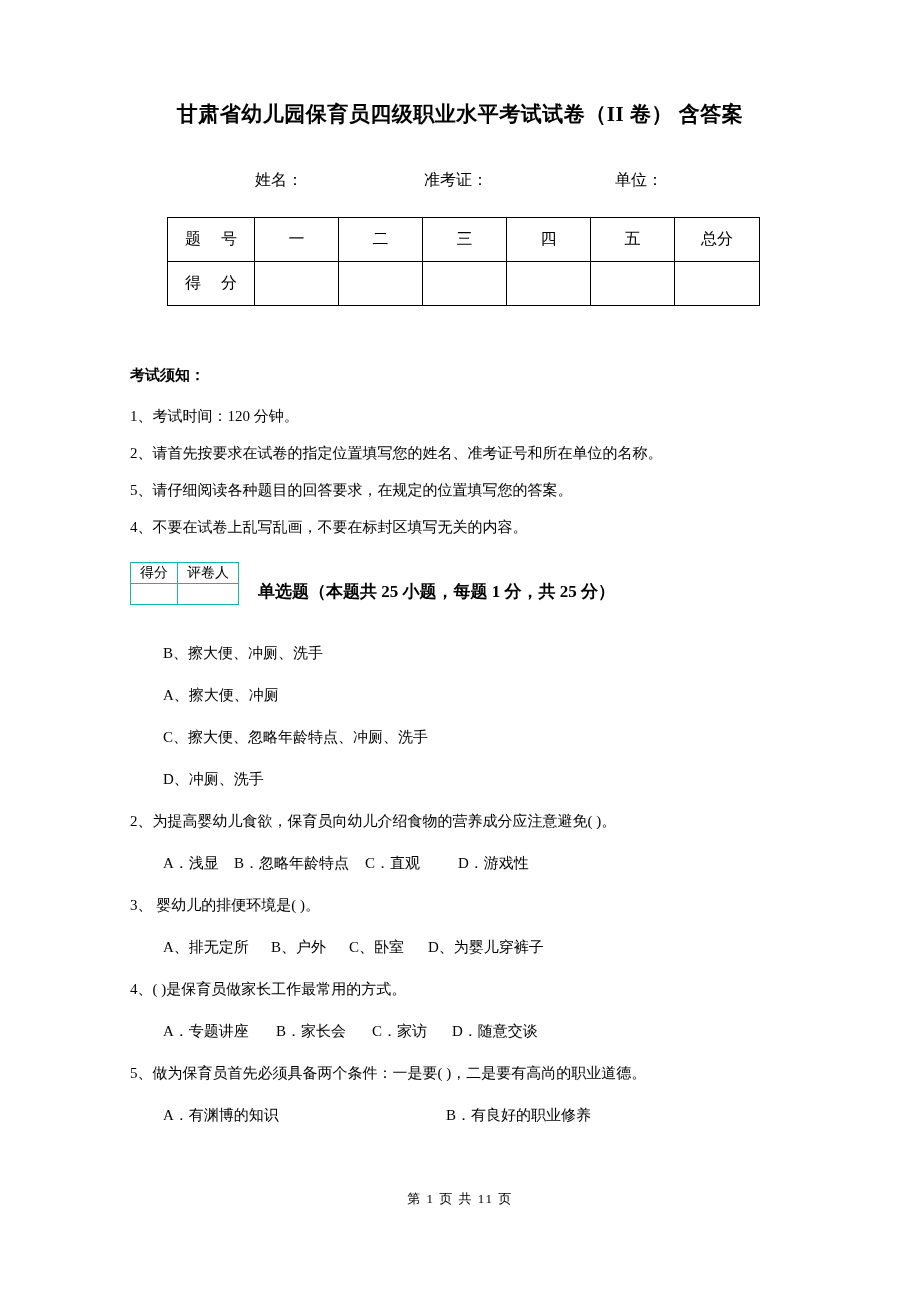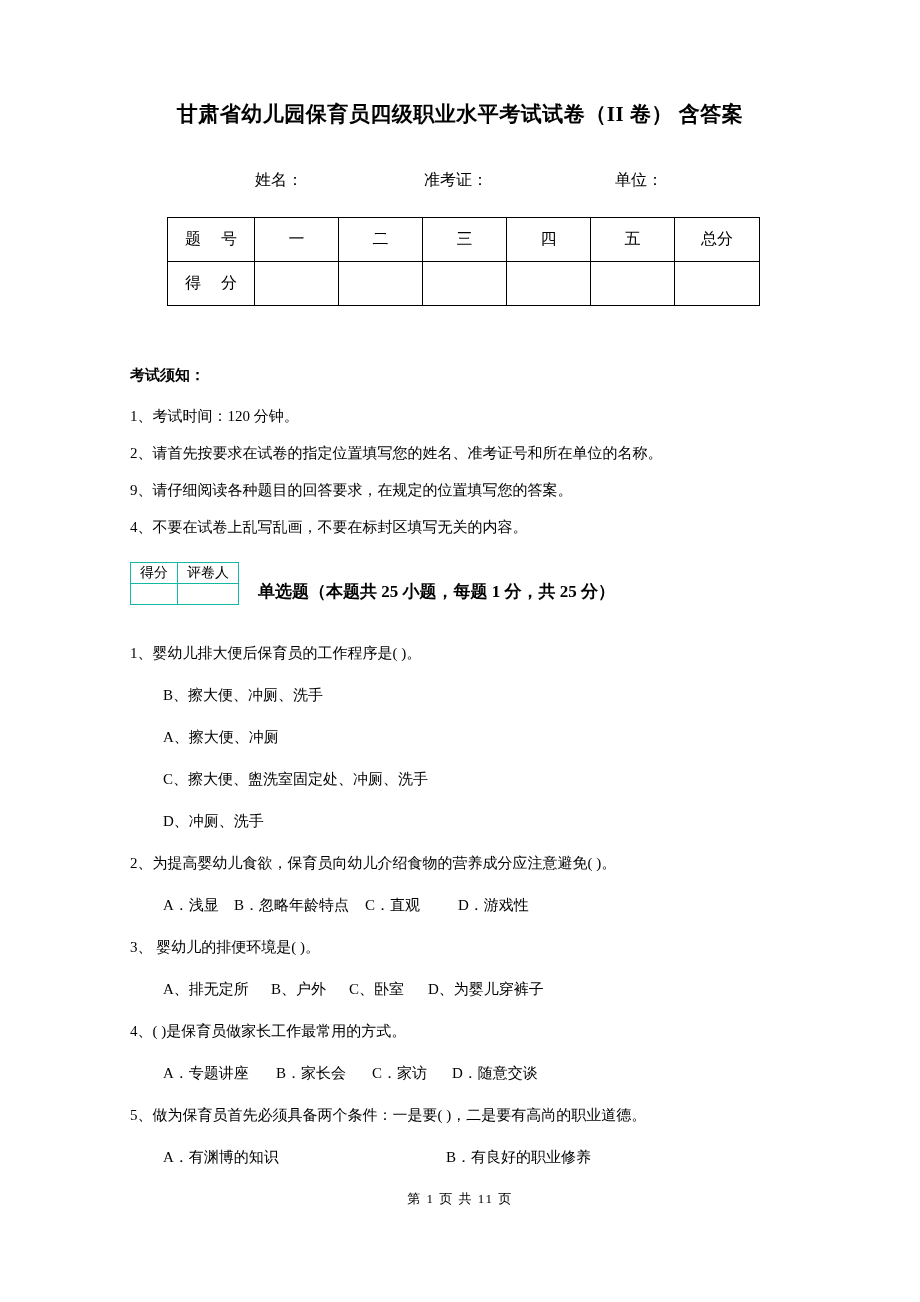--- a/index.html
+++ b/index.html
@@ -199,50 +199,49 @@
       <td class="col-num"></td>
       <td class="col-total"></td>
     </tr>
   </tbody>
     </table>
 
   <div class="notice-title">考试须知：</div>
   <div class="notice-list">
     <div class="notice-item">1、考试时间：120 分钟。</div>
     <div class="notice-item">2、请首先按要求在试卷的指定位置填写您的姓名、准考证号和所在单位的名称。</div>
-    <div class="notice-item">9、请仔细阅读各种题目的回答要求，在规定的位置填写您的答案。</div>
+    <div class="notice-item">5、请仔细阅读各种题目的回答要求，在规定的位置填写您的答案。</div>
     <div class="notice-item">4、不要在试卷上乱写乱画，不要在标封区填写无关的内容。</div>
   </div>
 
   <table class="grade-box">
     <tbody>
         <tr>
       <td class="c0">得分</td>
       <td class="c1">评卷人</td>
     </tr>
     <tr>
       <td class="c0"></td>
       <td class="c1"></td>
     </tr>
   </tbody>
     </table>
 
   <div class="section-heading">单选题（本题共 25 小题，每题 1 分，共 25 分）</div>
 
   <div class="questions">
 
-    <div class="q-stem">1、婴幼儿排大便后保育员的工作程序是(      )。</div>
     <div class="opt-block">
       <span>B、擦大便、冲厕、洗手</span>
     </div>
     <div class="opt-block">
       <span>A、擦大便、冲厕</span>
     </div>
     <div class="opt-block">
-      <span>C、擦大便、盥洗室固定处、冲厕、洗手</span>
+      <span>C、擦大便、忽略年龄特点、冲厕、洗手</span>
     </div>
     <div class="opt-block">
       <span>D、冲厕、洗手</span>
     </div>
 
     <div class="q-stem">2、为提高婴幼儿食欲，保育员向幼儿介绍食物的营养成分应注意避免(      )。</div>
     <div class="opt-block">
       <span class="opt-inline" style="left: 33px;">A．浅显</span>
       <span class="opt-inline" style="left: 104px;">B．忽略年龄特点</span>
       <span class="opt-inline" style="left: 235px;">C．直观</span>

